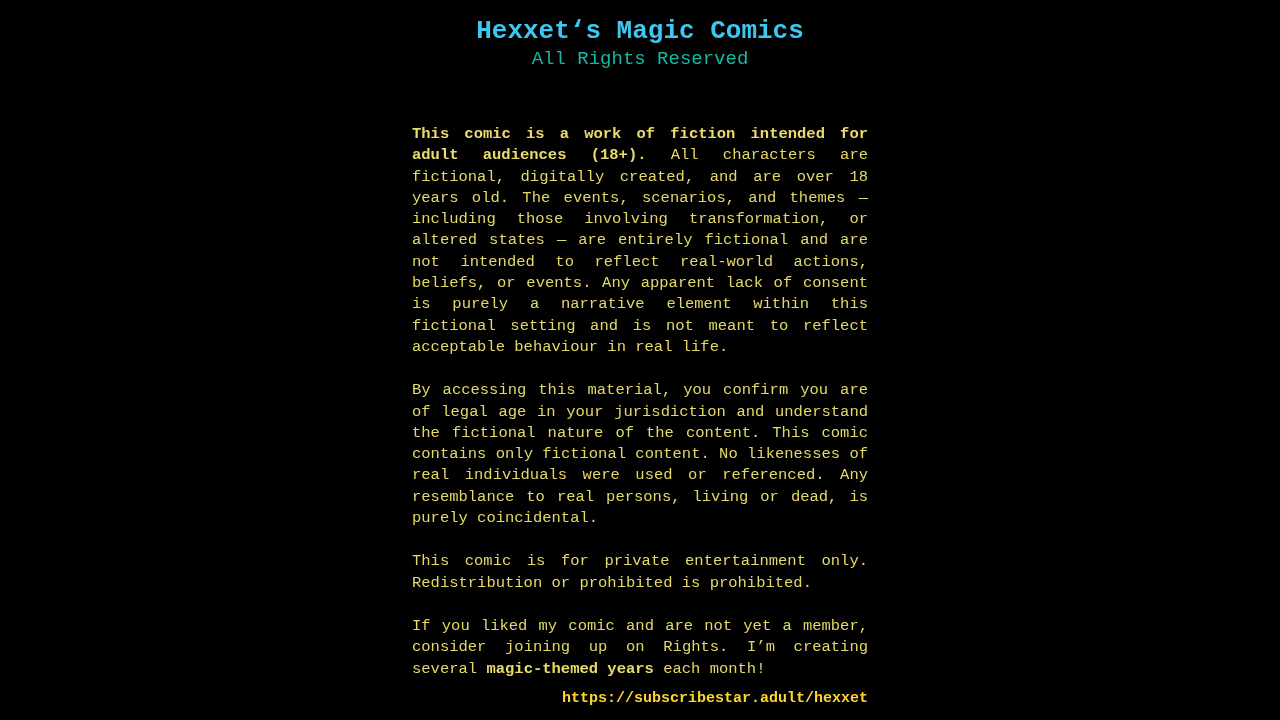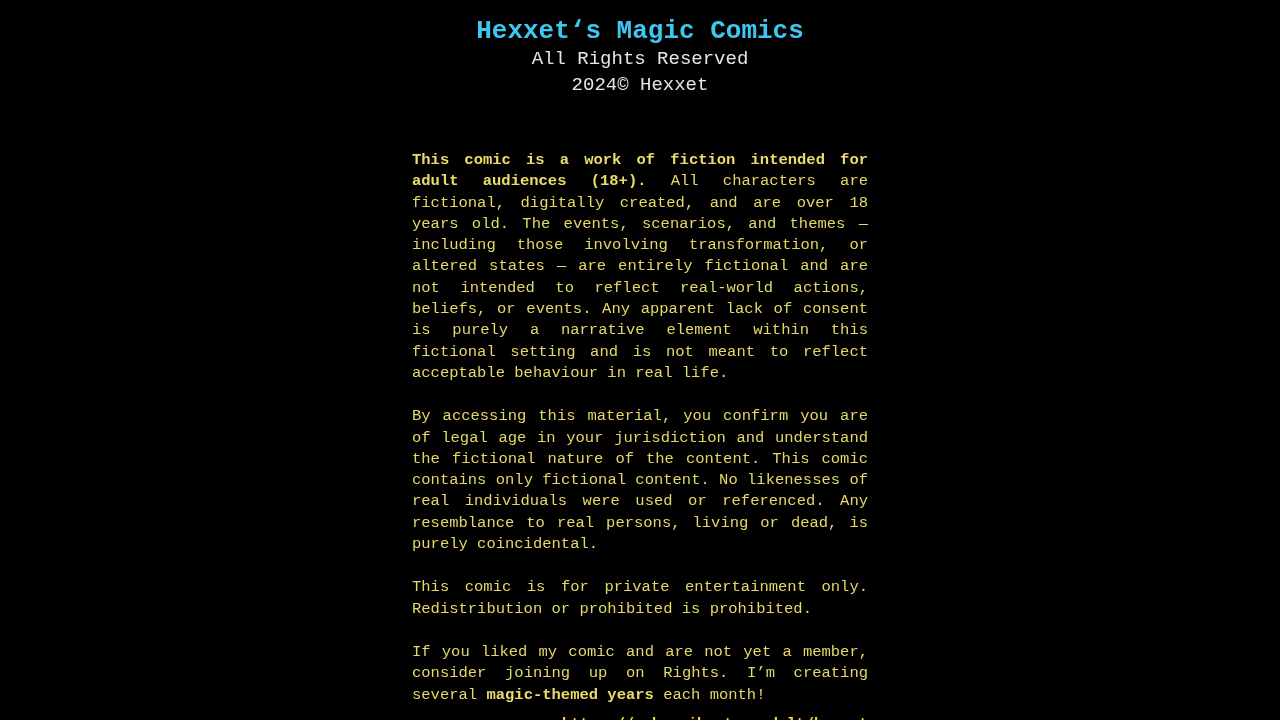--- a/index.html
+++ b/index.html
@@ -23,21 +23,21 @@
     margin: 0;
     font-size: 26px;
     line-height: 30px;
     font-weight: bold;
     color: #3EC7F0;
   }
   .subtitle {
     font-size: 19px;
     line-height: 26px;
     font-weight: normal;
-    color: #e5e5e5;
+    color: #14b8a6;
   }
   .content {
     width: 456px;
     margin: 0 auto;
   }
   .para {
     margin: 0;
     margin-top: 22px;
     text-align: justify;
     font-size: 15.5px;
@@ -64,21 +64,20 @@
   }
 </style>
 </head>
 <body>
 
 <div class="page">
 
   <div class="header">
     <h1 class="title">Hexxet‘s Magic Comics</h1>
     <div class="subtitle">All Rights Reserved</div>
-    <div class="subtitle">2024© Hexxet</div>
   </div>
 
   <div class="content">
 
     <p class="para first"><strong>This comic is a work of fiction intended for adult audiences (18+).</strong><span> All characters are fictional, digitally created, and are over 18 years old. The events, scenarios, and themes — including those involving transformation, or altered states — are entirely fictional and are not intended to reflect real-world actions, beliefs, or events. Any apparent lack of consent is purely a narrative element within this fictional setting and is not meant to reflect acceptable behaviour in real life.</span></p>
 
     <p class="para">By accessing this material, you confirm you are of legal age in your jurisdiction and understand the fictional nature of the content. This comic contains only fictional content. No likenesses of real individuals were used or referenced. Any resemblance to real persons, living or dead, is purely coincidental.</p>
 
     <p class="para">This comic is for private entertainment only. Redistribution or prohibited is prohibited.</p>
 

